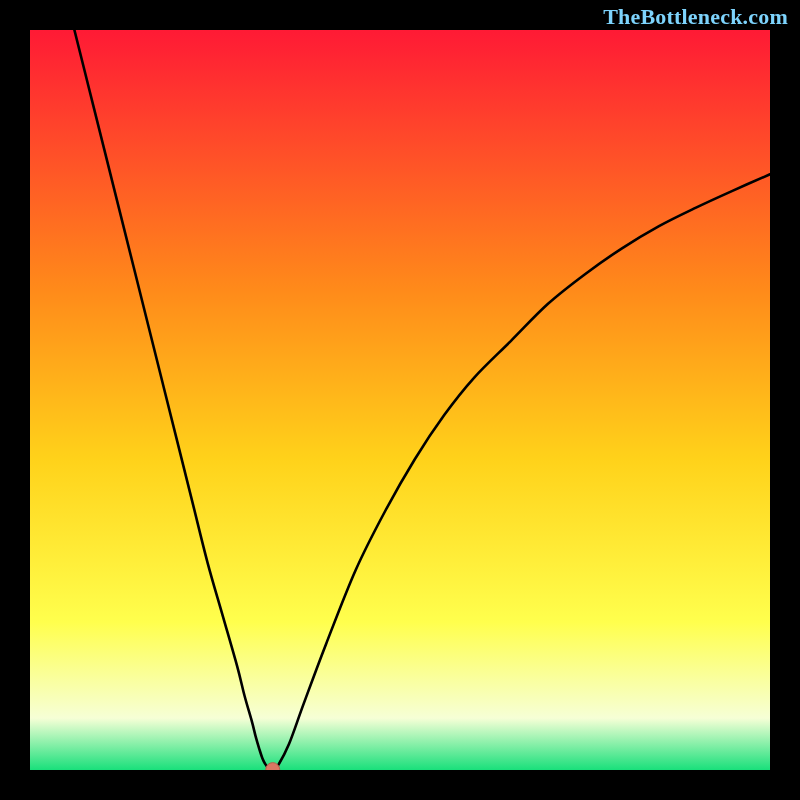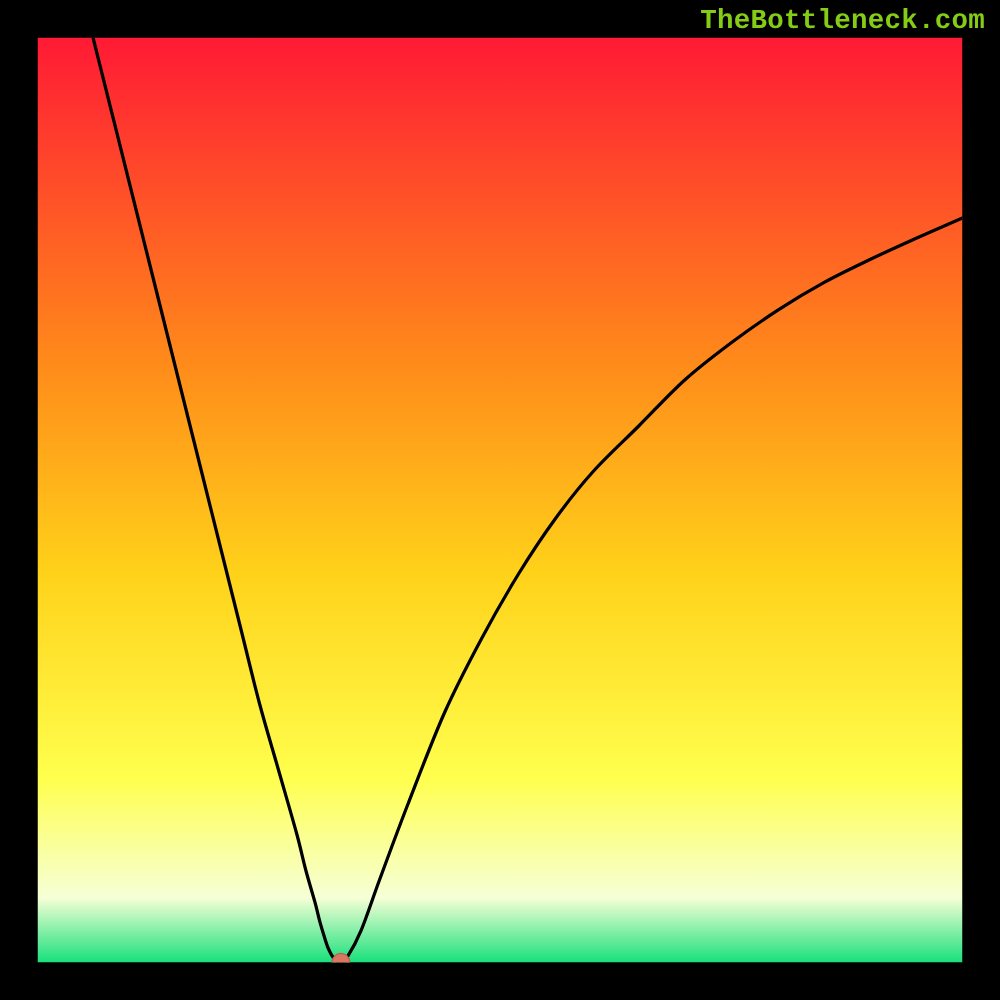--- a/index.html
+++ b/index.html
@@ -15,24 +15,24 @@
     top: 0;
     left: 0;
     width: 800px;
     height: 800px;
     background: #000;
   }
   .watermark {
     position: absolute;
     top: 4px;
     right: 12px;
-    font-family: Liberation Mono, monospace;
+    font-family: Liberation Serif, serif;
     font-size: 22px;
     font-weight: 600;
-    color: #84cc16;
+    color: #7dd3fc;
     letter-spacing: 0.2px;
   }
   .plot {
     position: absolute;
     top: 30px;
     left: 30px;
     width: 740px;
     height: 740px;
   }
   svg { display: block; }

